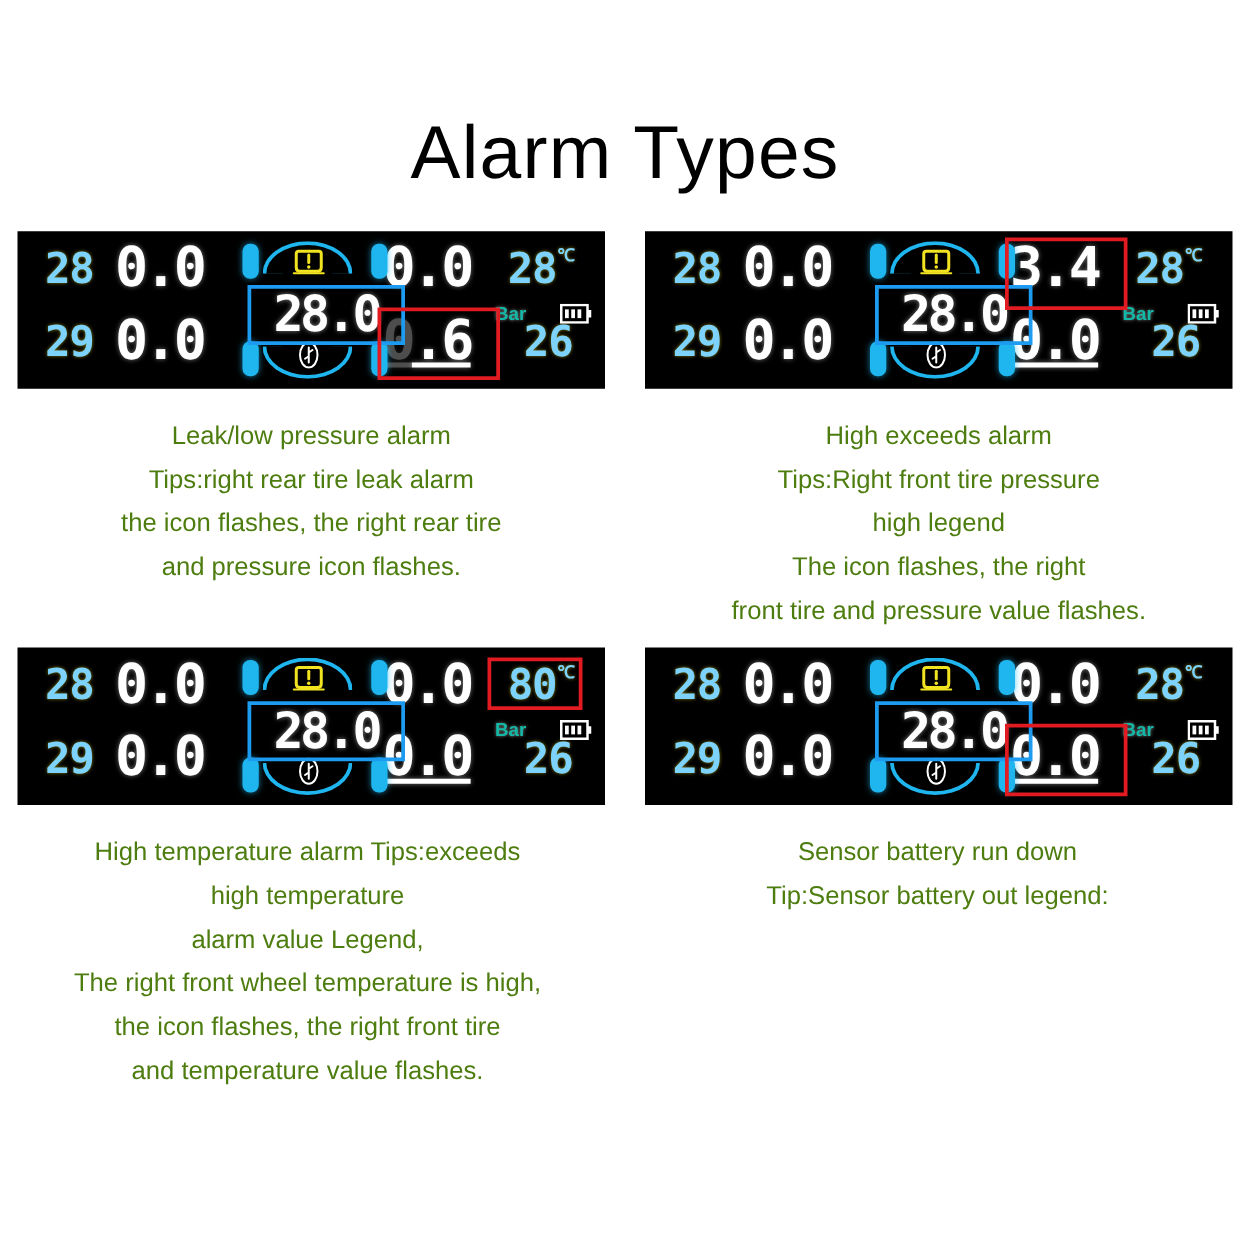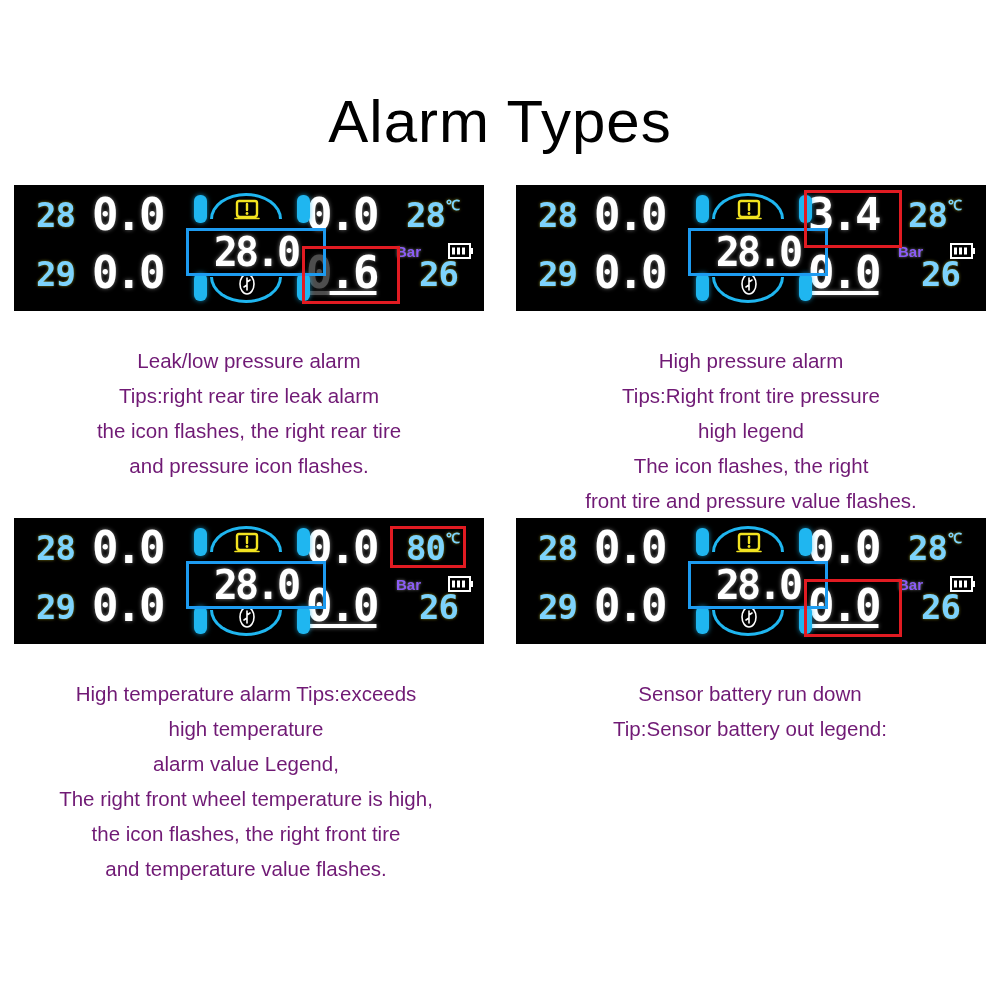--- a/index.html
+++ b/index.html
@@ -81,22 +81,22 @@
     text-align:center;
   }
   .press.fl{ left:78px;  top:8px; }
   .press.rl{ left:78px;  top:66px; }
   .press.fr{ left:292px; top:8px; }
   .press.rr{ left:292px; top:66px;text-decoration:underline; }
 
   
   .center-box{
     position:absolute;
-    left:172px; top:43px;
-    width:140px; height:48px;
+    left:184px; top:43px;
+    width:126px; height:48px;
     border:3px solid #1d9bf0;
     box-sizing:border-box;
   }
   .center-val{
     position:absolute;
     left:0; top:0; width:100%; height:100%;
     display:flex; align-items:center; justify-content:center;
     color:#ffffff;
     font-family:"DejaVu Sans Mono", monospace;
     font-weight:bold;
@@ -147,21 +147,21 @@
   .key-icon{
     position:absolute;
     left:223px; top:88px;
     width:20px; height:22px;
   }
 
   
   .bar-label{
     position:absolute;
     left:382px; top:58px;
-    color:#8b5cf6;
+    color:#14b8a6;
     font-family:"Liberation Sans", sans-serif;
     font-weight:bold;
     font-size:15px;
     text-shadow:0 0 3px rgba(255,255,255,.5);
   }
 
   
   .batt-icon{
     position:absolute;
     right:10px; top:58px;
@@ -182,22 +182,22 @@
 
   
   .dim{ opacity:.30; }
 
   
   .caption{
     width:470px;
     text-align:center;
     font-size:20.5px;
     line-height:35px;
-    color:#701a75;
-    margin-top:32px;
+    color:#4d7c0f;
+    margin-top:20px;
   }
   .caption .line{ display:block; white-space:nowrap; }
   .cell-3 .caption{ width:500px; margin-left:-16px; }
   .cell-2 .caption{ width:500px; margin-left:-18px; }
 </style>
 </head>
 <body>
 
 <h1 class="page-title">Alarm Types</h1>
 
@@ -302,21 +302,21 @@
         </svg>
 
         <div class="center-box">
           <div class="center-val">28.0</div>
         </div>
 
         <div class="alarm-box ab-fr"></div>
       </div>
     </div>
     <div class="caption">
-      <span class="line">High pressure alarm</span>
+      <span class="line">High exceeds alarm</span>
       <span class="line">Tips:Right front tire pressure</span>
       <span class="line">high legend</span>
       <span class="line">The icon flashes, the right</span>
       <span class="line">front tire and pressure value flashes.</span>
     </div>
   </div>
 
   <div class="cell cell-2">
     <div class="lcd">
       <div class="lcd-inner">

